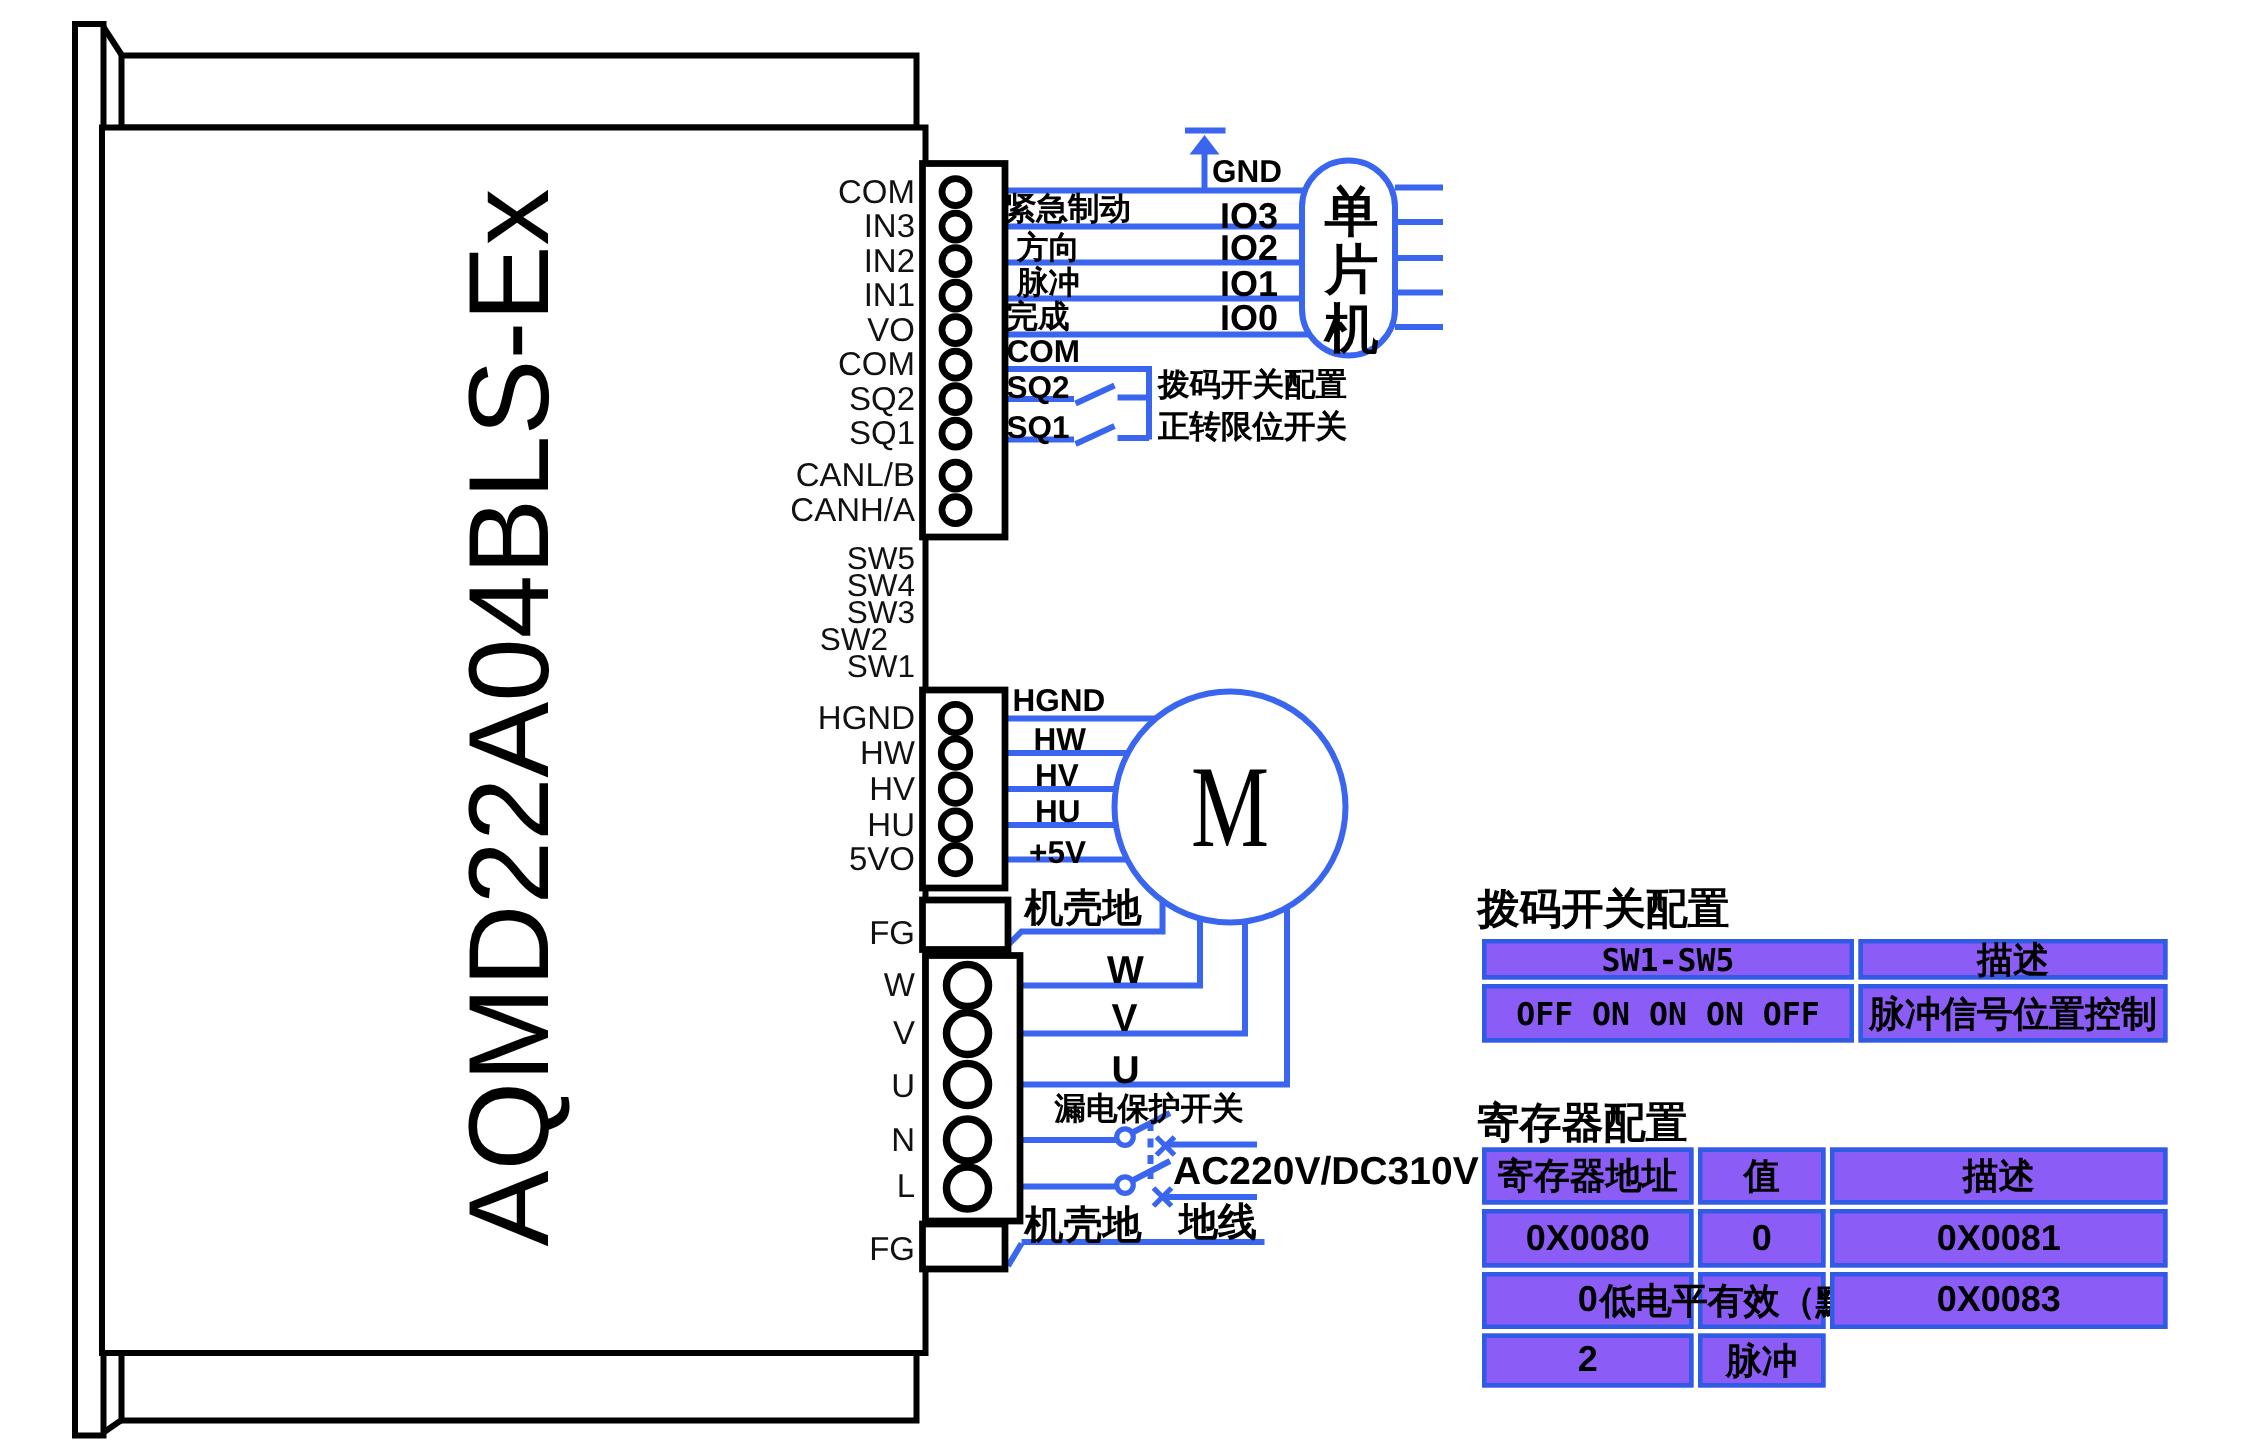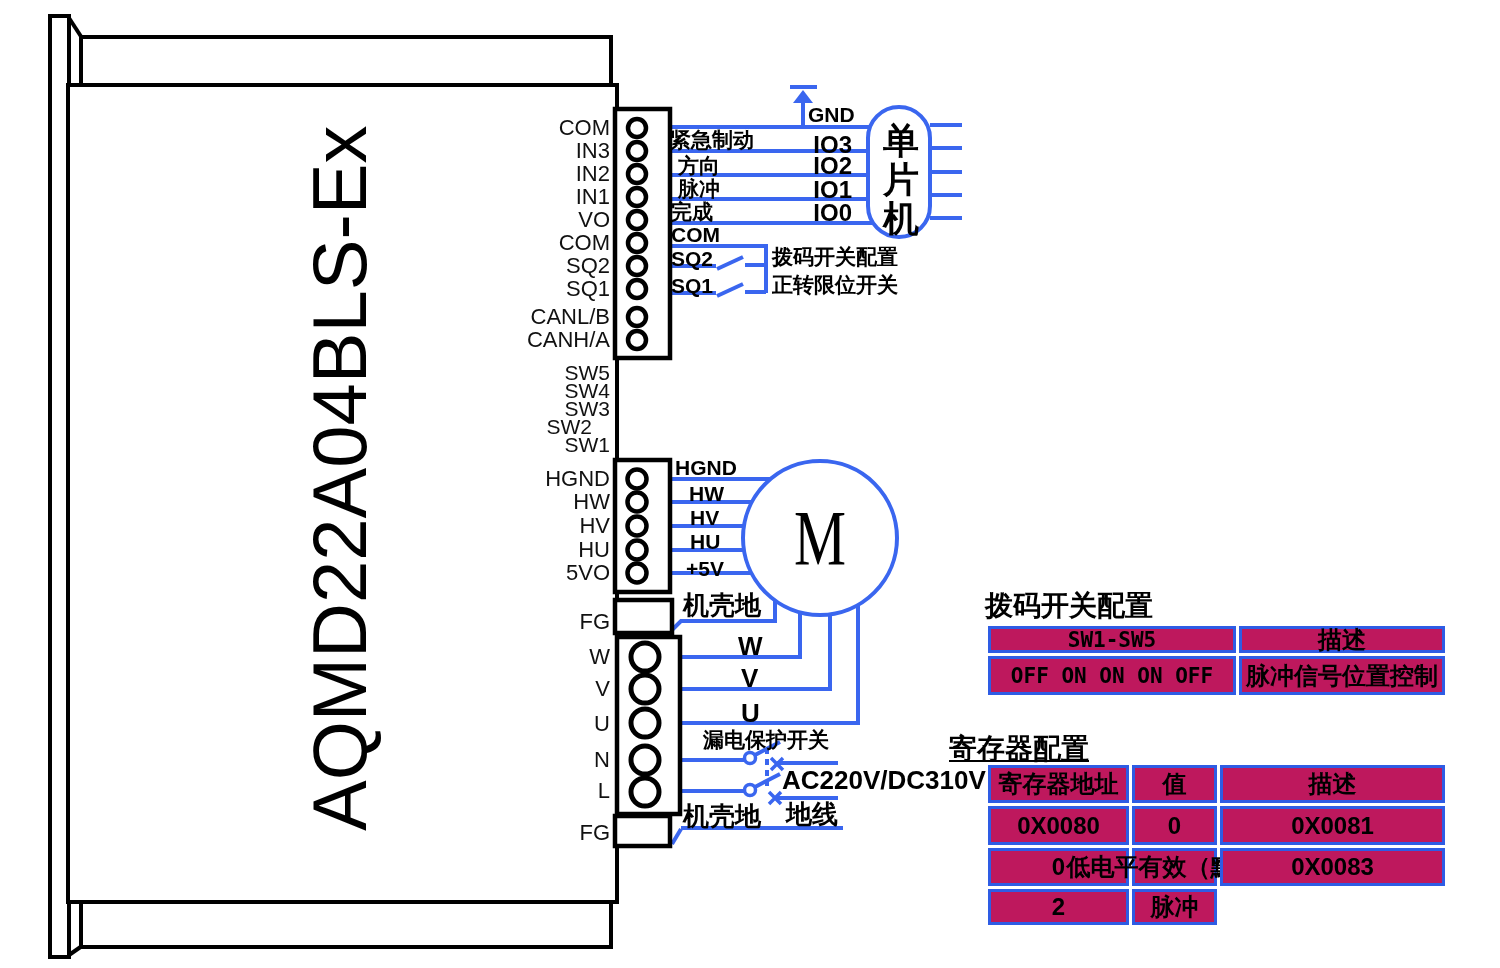--- a/index.html
+++ b/index.html
@@ -19,21 +19,21 @@
   .model{position:absolute;left:-10px;top:438px;width:700px;height:86px;text-align:center;
          font-size:76px;line-height:86px;letter-spacing:0px;
          transform:rotate(-90deg);transform-origin:350px 43px;white-space:nowrap;}
   .mcu-vert{position:absolute;left:879px;top:121px;width:44px;text-align:center;
             font-weight:bold;font-size:36px;line-height:39px;white-space:pre-line;}
   .motor-m{position:absolute;left:780px;top:499px;width:80px;height:80px;text-align:center;
            font-family:"Liberation Serif",serif;font-size:78px;line-height:78px;
            transform:scaleX(0.75);transform-origin:center;}
   .title{position:absolute;font-weight:bold;font-size:28px;line-height:30px;white-space:nowrap;}
   .grid{position:absolute;display:grid;gap:3px;}
-  .cell{border:3px solid var(--tb);background:#be185d;display:flex;align-items:center;justify-content:center;
+  .cell{border:3px solid var(--tb);background:#8b5cf6;display:flex;align-items:center;justify-content:center;
         box-sizing:border-box;font-weight:bold;font-size:24px;white-space:nowrap;}
   .mono{font-family:"DejaVu Sans Mono",monospace;font-size:21px;font-weight:bold;}
 </style>
 </head>
 <body>
 
 <div class="stage">
 
 <svg width="1500" height="968" viewBox="0 0 1500 968">
 
@@ -225,21 +225,21 @@
   <div class="wl26" style="left:786px;top:801px;">地线</div>
 
   <div class="title" style="left:985px;top:591px;">拨码开关配置</div>
   <div class="grid" style="left:988px;top:626px;grid-template-columns:248px 206px;grid-template-rows:27px 39px;">
     <div class="cell mono">SW1-SW5</div>
     <div class="cell">描述</div>
     <div class="cell mono">OFF ON ON ON OFF</div>
     <div class="cell">脉冲信号位置控制</div>
   </div>
 
-  <div class="title" style="left:949px;top:734px;text-decoration:underline;">寄存器配置</div>
+  <div class="title" style="left:985px;top:734px;">寄存器配置</div>
   <div class="grid" style="left:988px;top:765px;grid-template-columns:141px 85px 225px;grid-template-rows:38px 39px 38px 36px;">
     <div class="cell">寄存器地址</div>
     <div class="cell">值</div>
     <div class="cell">描述</div>
 
     <div class="cell">0X0080</div>
     <div class="cell">0</div>
 
     <div class="cell">0X0081</div>
     <div class="cell">0</div>

